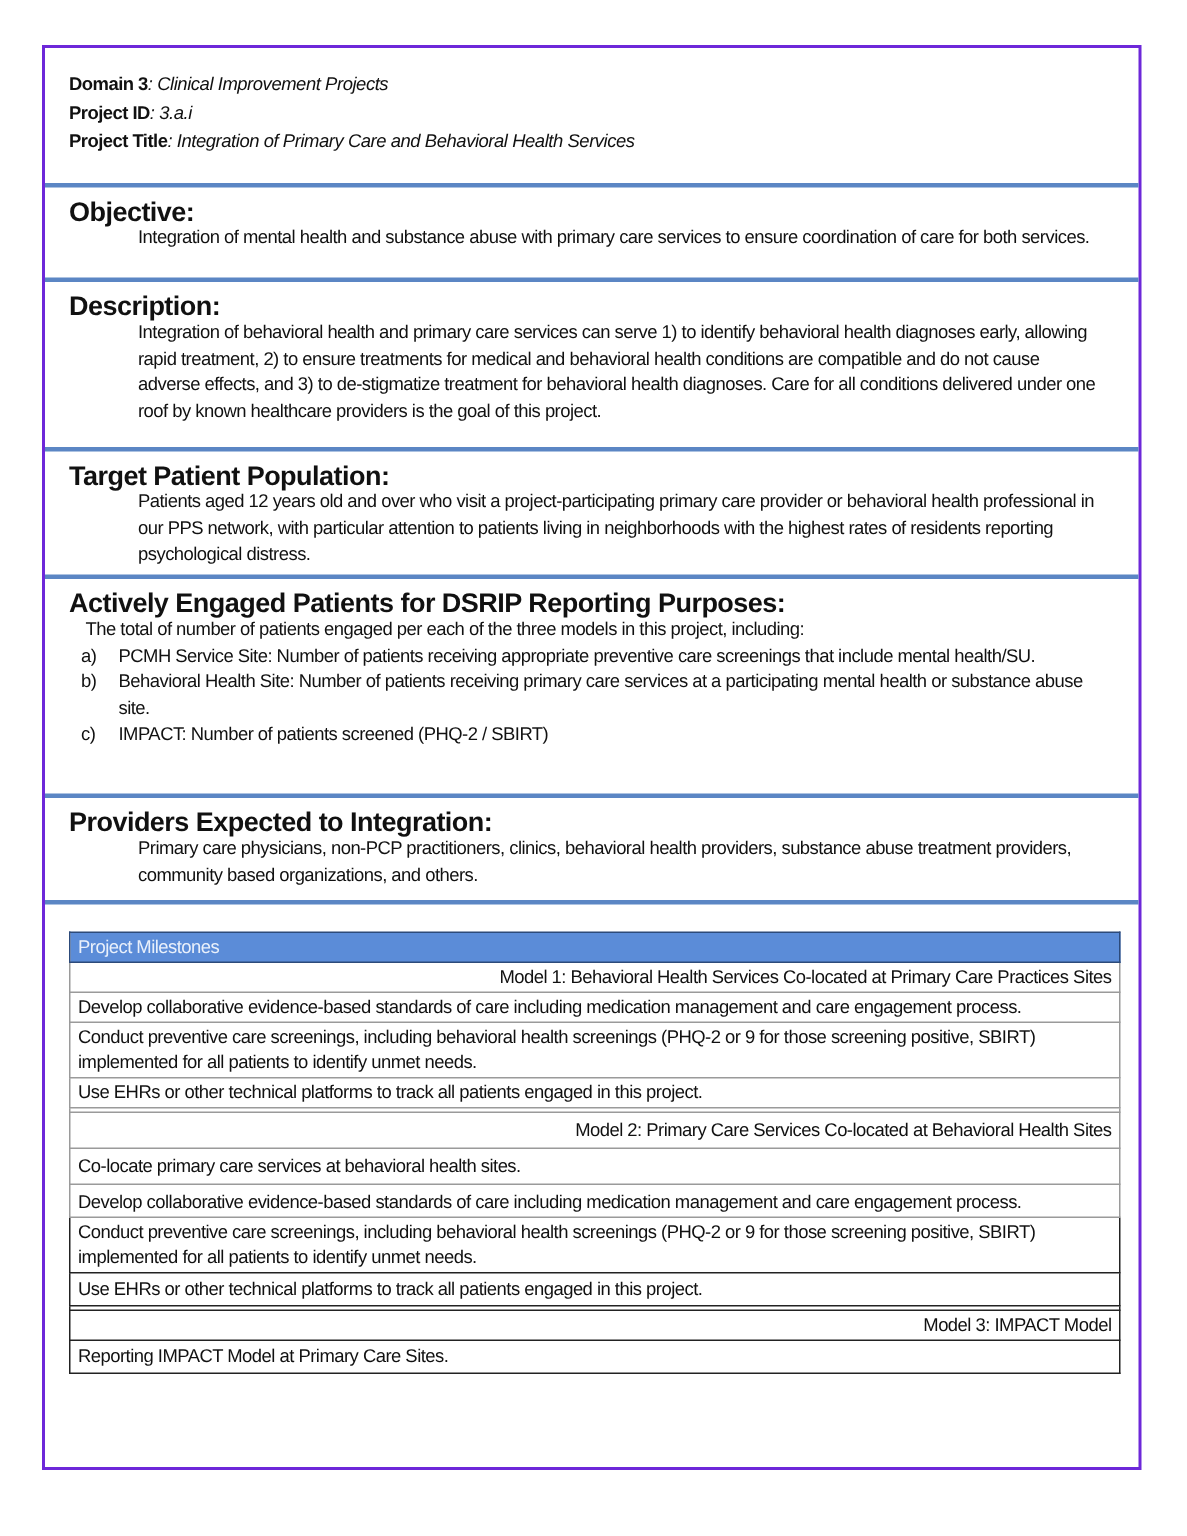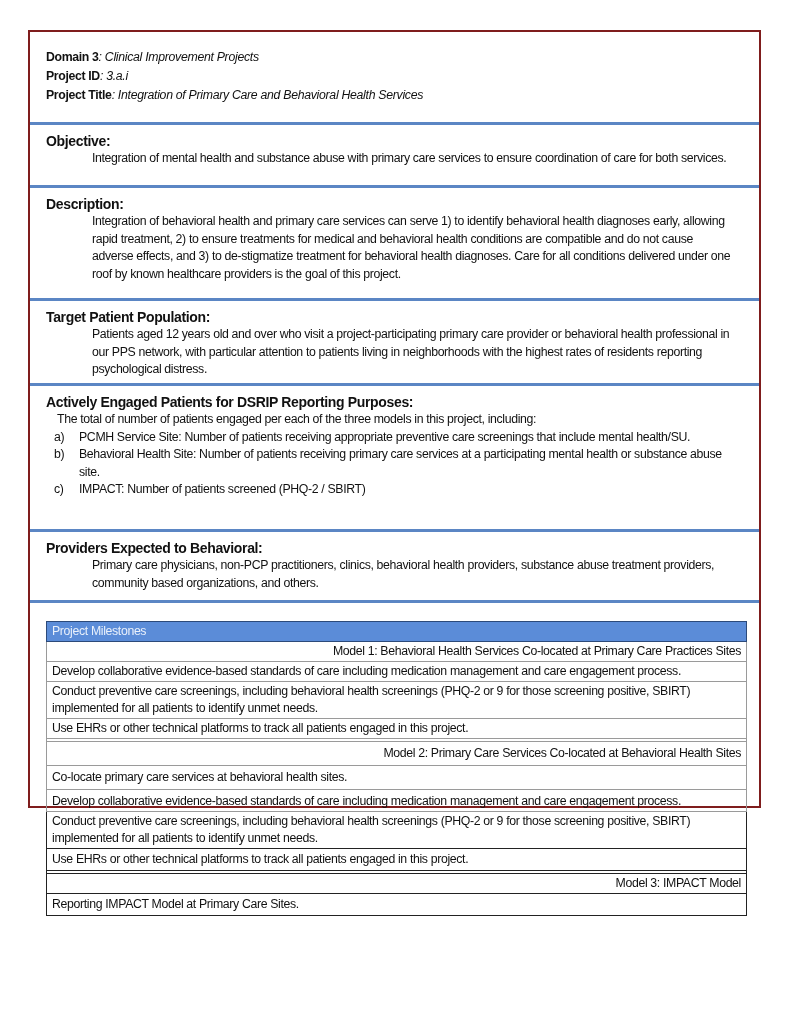--- a/index.html
+++ b/index.html
@@ -1,25 +1,25 @@
 <!DOCTYPE html>
 <html><head>
 <meta charset="utf-8">
 <style>
   html, body { margin: 0; padding: 0; background: #ffffff; }
   body { width: 791px; height: 1024px; position: relative; overflow: hidden;
          font-family: "Liberation Sans", sans-serif; color: #111; }
-  .frame { position: absolute; left: 28px; top: 30px; width: 733px; height: 778px;
-           border: 2px solid #7f1d1d; box-sizing: border-box; }
+  .frame { position: absolute; left: 28px; top: 30px; width: 733px; height: 950px;
+           border: 2px solid #6d28d9; box-sizing: border-box; }
   .section { position: absolute; left: 0; right: 0; box-sizing: border-box;
              padding: 0 16px; border-bottom: 3px solid #5b86c4; }
   .lbl { font-weight: bold; font-size: 12.3px; letter-spacing: -0.35px; }
   .val { font-style: italic; font-size: 12.3px; letter-spacing: -0.3px; }
   .line { height: 19px; line-height: 19px; white-space: nowrap; }
-  .sec-title { font-weight: bold; font-size: 14px; letter-spacing: -0.35px; line-height: 17px; margin-top: 8px; }
+  .sec-title { font-weight: bold; font-size: 18px; letter-spacing: -0.35px; line-height: 17px; margin-top: 8px; }
   .sec-body { font-size: 12.3px; letter-spacing: -0.35px; line-height: 17.6px; padding-left: 46px; padding-right: 8px; }
   .sec-body.narrow { padding-left: 28px; }
   .list { margin: 0; padding: 0; list-style: none; }
   .list li { display: flex; font-size: 12.3px; letter-spacing: -0.35px; line-height: 17.6px; }
   .list .mk { width: 25px; flex: none; padding-left: 8px; box-sizing: content-box; }
   .list .tx { flex: 1; padding-right: 10px; }
 
   .ms-table { position: absolute; left: 16px; top: 589px; width: 701px;
               border-collapse: collapse; font-size: 12.3px; letter-spacing: -0.35px; }
   .ms-table td { padding: 1px 5px 1px 5px; line-height: 17px; vertical-align: top; }
@@ -74,21 +74,21 @@
           <span class="tx">Behavioral Health Site: Number of patients receiving primary care services at a participating mental health or substance abuse site.</span>
         </li>
       <li>
           <span class="mk">c)</span>
           <span class="tx">IMPACT: Number of patients screened (PHQ-2 / SBIRT)</span>
         </li>
     </ul>
   </div>
 
   <div class="section" style="top:500px; height:71px;">
-    <div class="sec-title">Providers Expected to Behavioral:</div>
+    <div class="sec-title">Providers Expected to Integration:</div>
     <div class="sec-body">Primary care physicians, non-PCP practitioners, clinics, behavioral health providers, substance abuse treatment providers, community based organizations, and others.</div>
   </div>
 
   <table class="ms-table">
     <tbody>
         <tr class="ms-head">
       <td>Project Milestones</td>
     </tr>
 
     <tr class="gray model">

